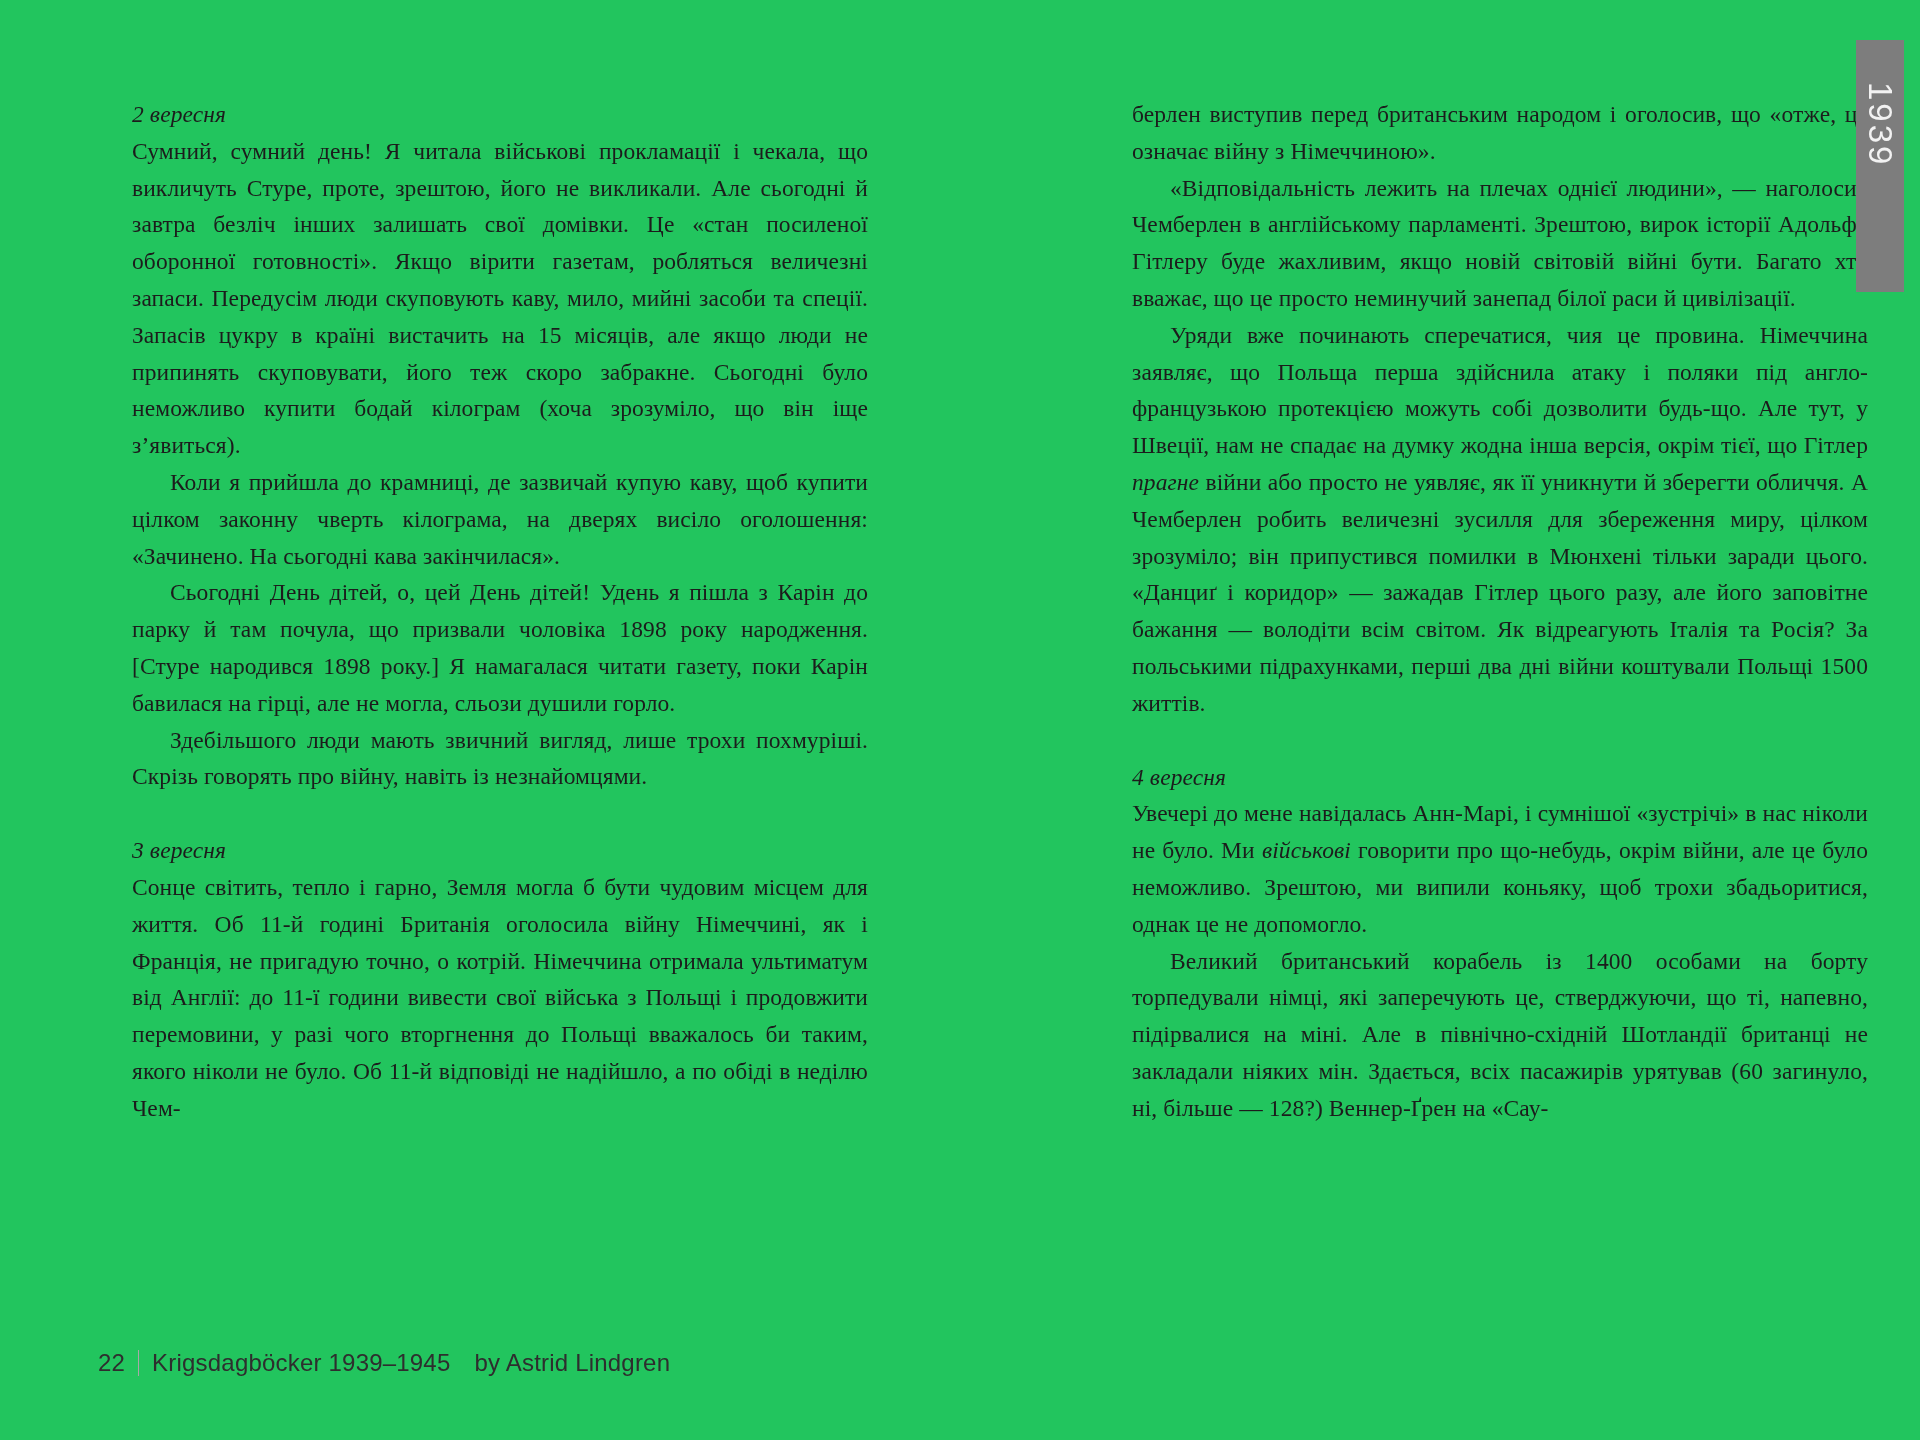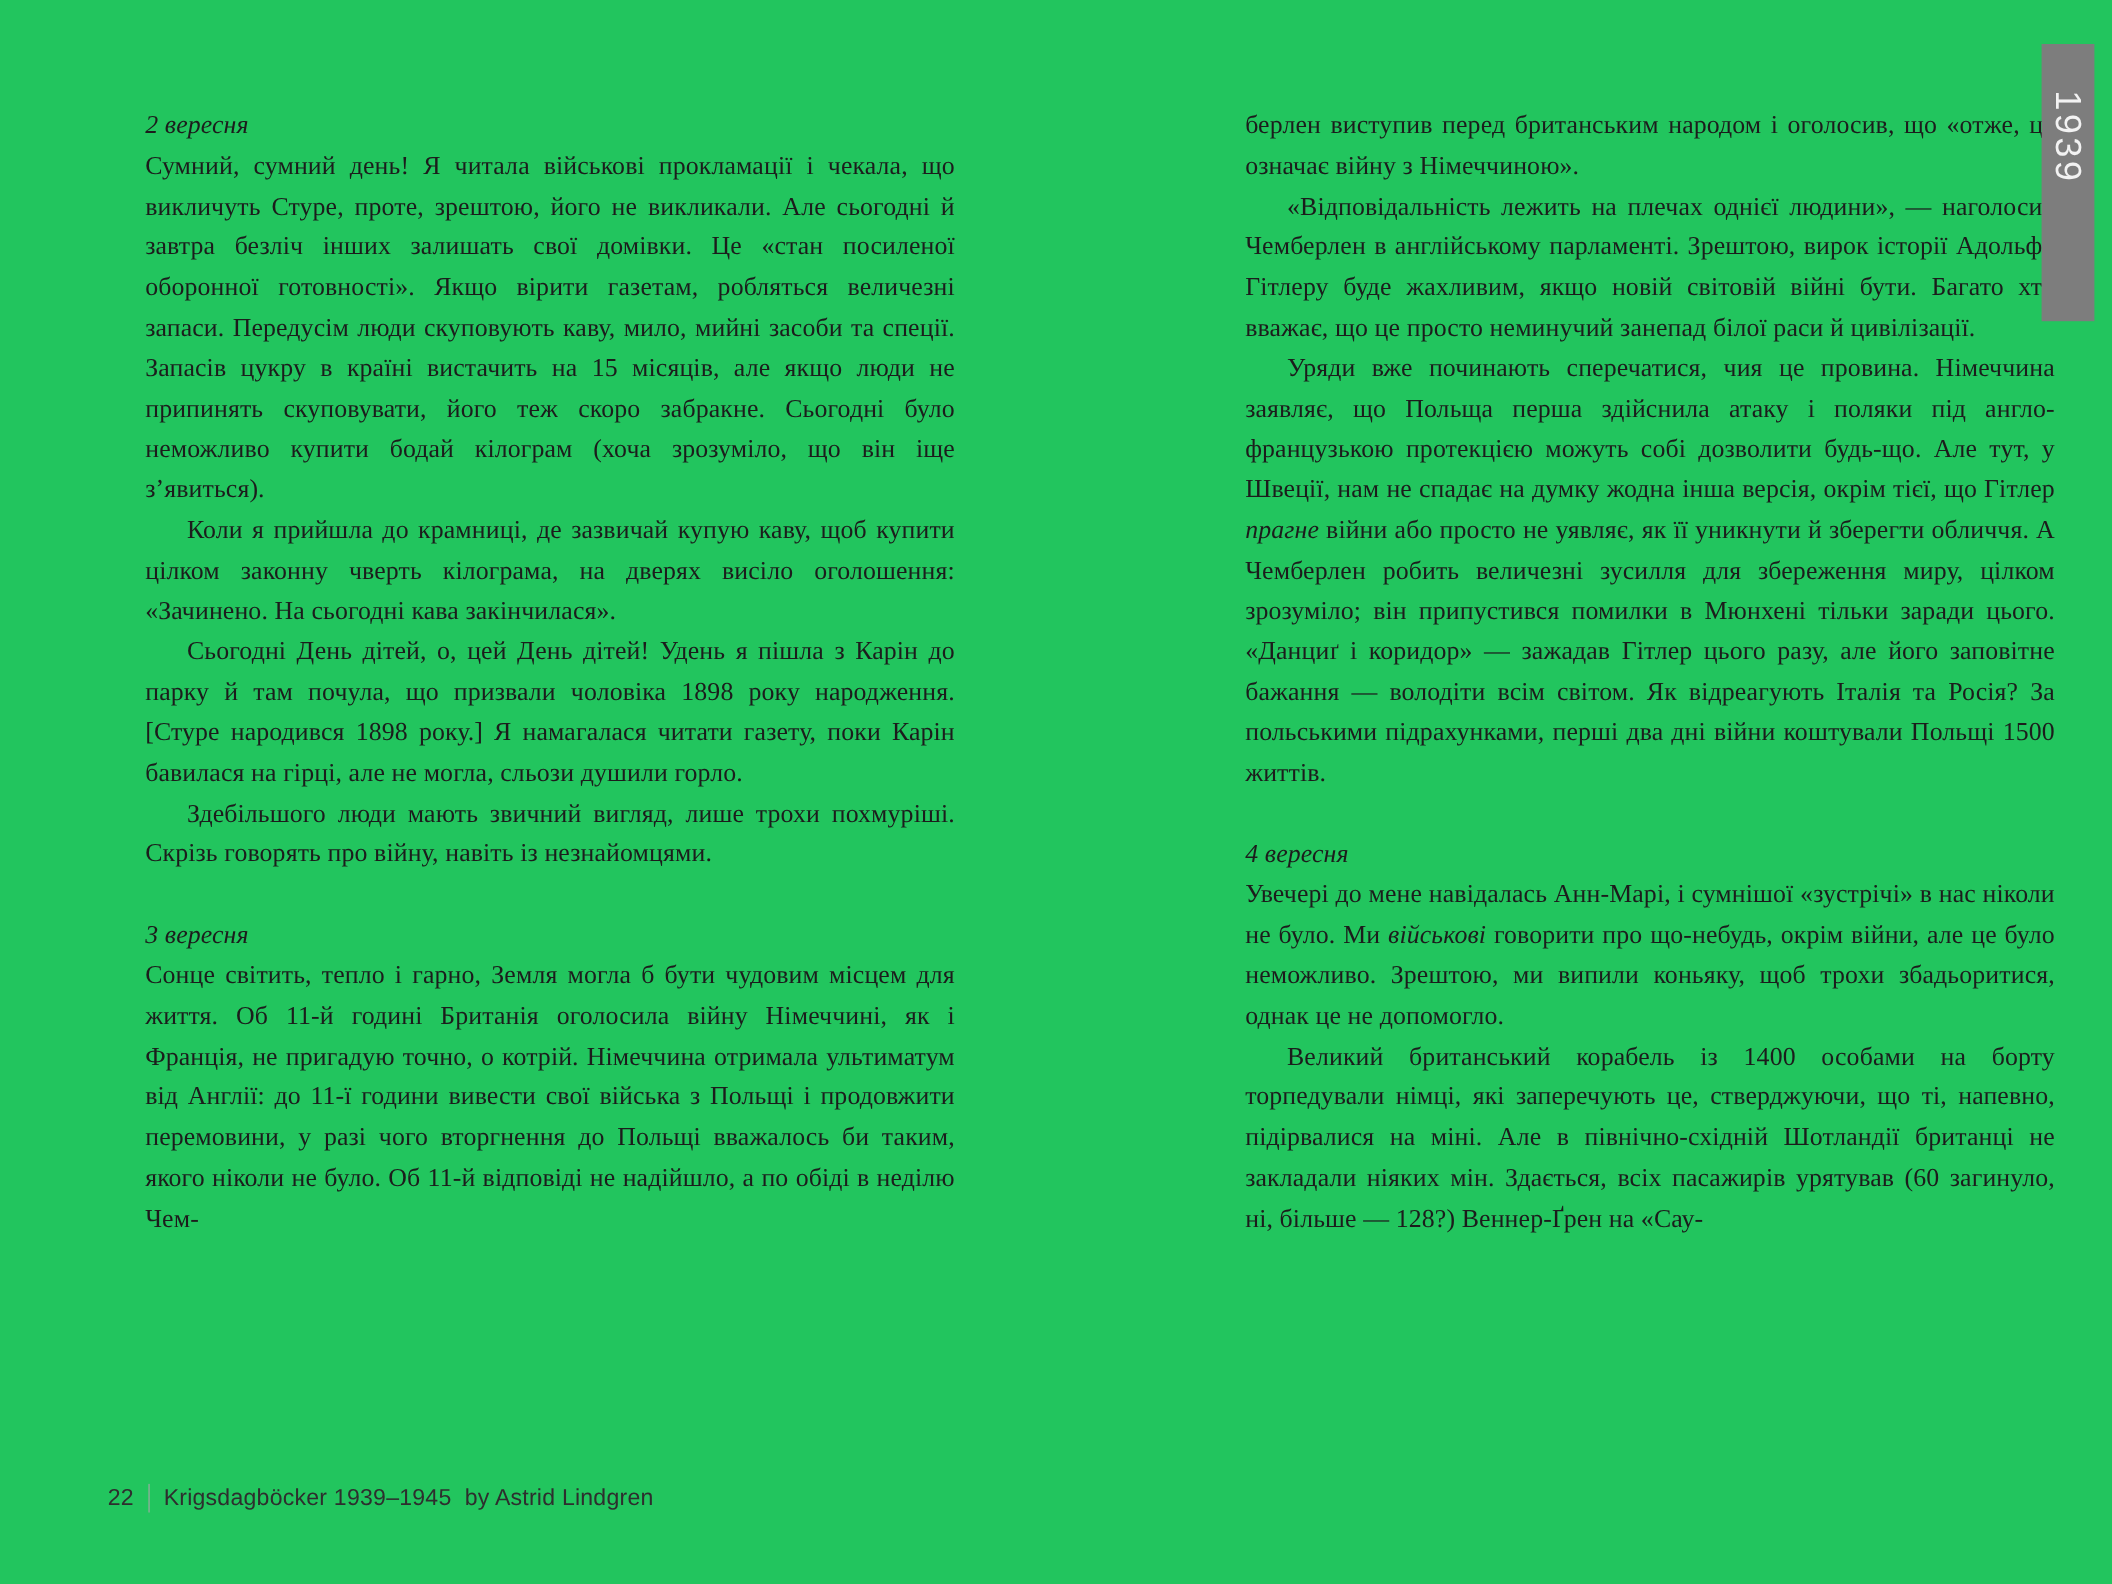--- a/index.html
+++ b/index.html
@@ -43,34 +43,34 @@
   .page-text > .diary-heading:first-child { margin-top: 0 !important; }
   .diary-para.indent { text-indent: 38px; }
   .em { font-style: italic; }
 
   .footer {
     position: absolute;
     top: 1349px;
     display: flex;
     align-items: center;
     font-family: "Liberation Sans", sans-serif;
-    font-size: 21px;
+    font-size: 24px;
     color: #2e2e2e;
     letter-spacing: 0.2px;
   }
   .footer-left  { left: 98px; }
   .footer-right { right: 96px; }
   .footer .divider {
     width: 1px;
     height: 26px;
     background: #a8a8a8;
     margin: 0 13px;
     display: inline-block;
   }
-  .footer .author-gap { margin-left: 12px; }
+  .footer .author-gap { margin-left: 24px; }
 
   .year-tab {
     position: absolute;
     top: 40px;
     right: 16px;
     width: 48px;
     height: 252px;
     display: flex;
     justify-content: center;
     align-items: flex-start;

